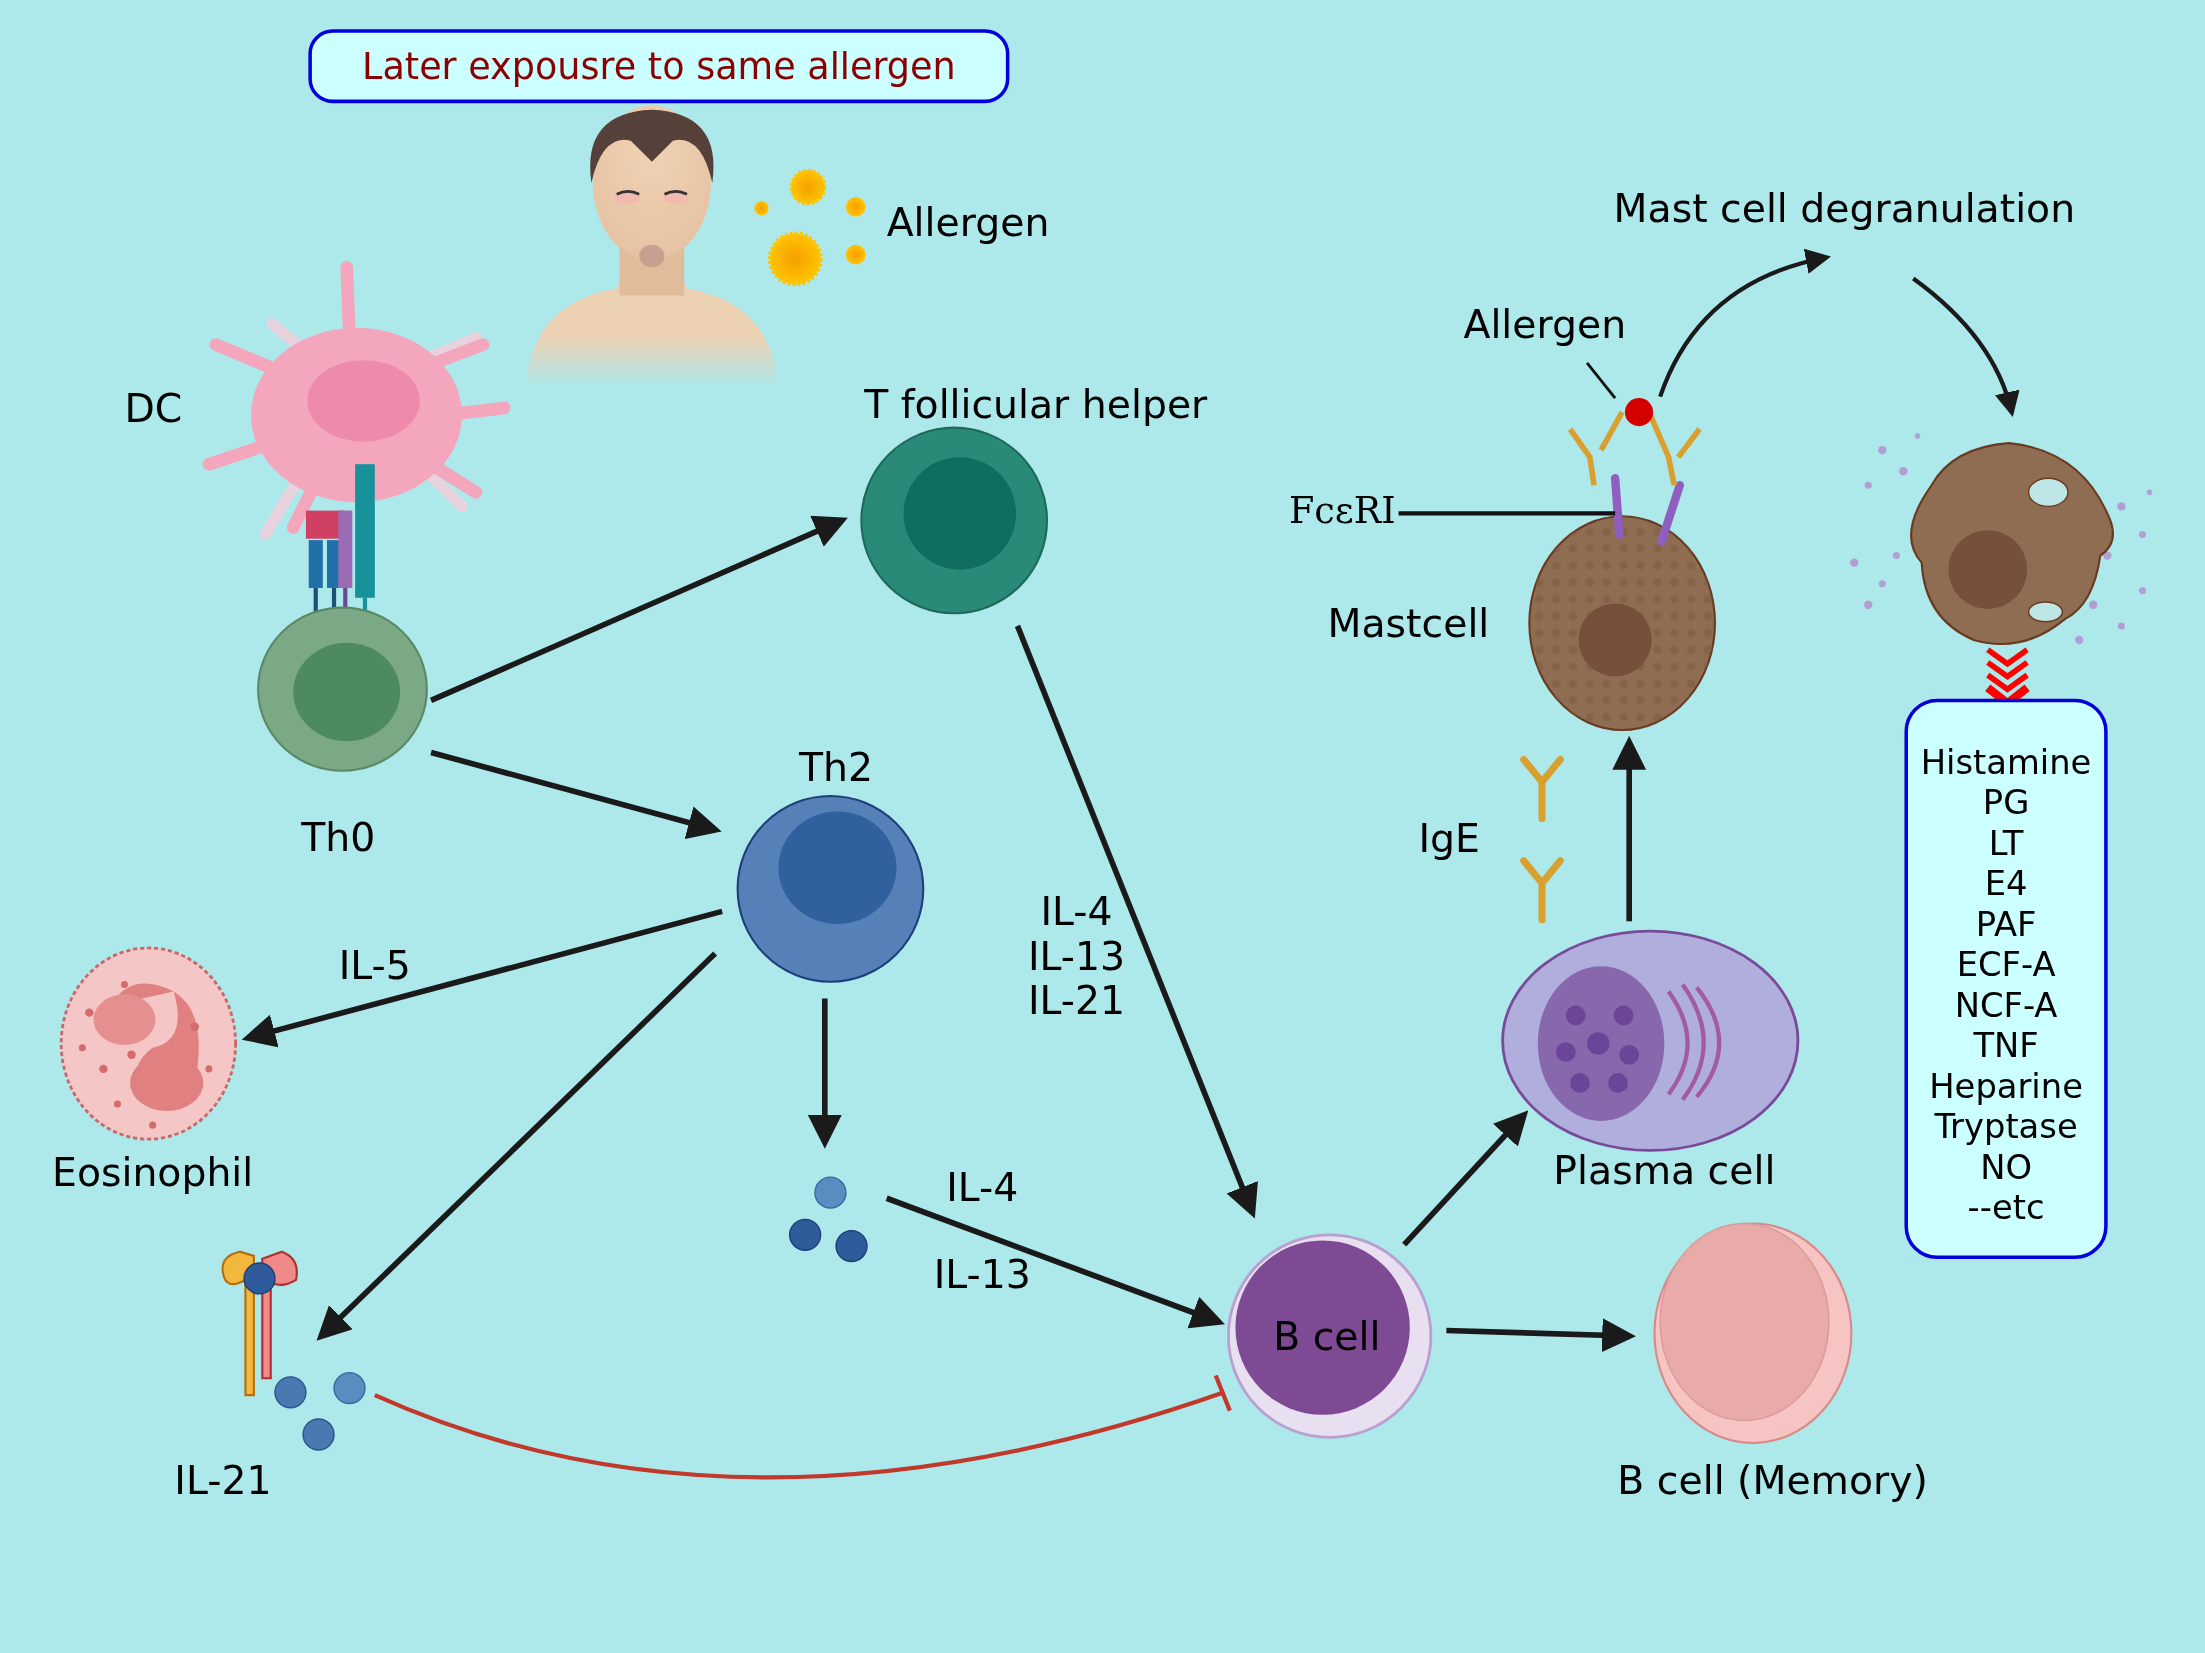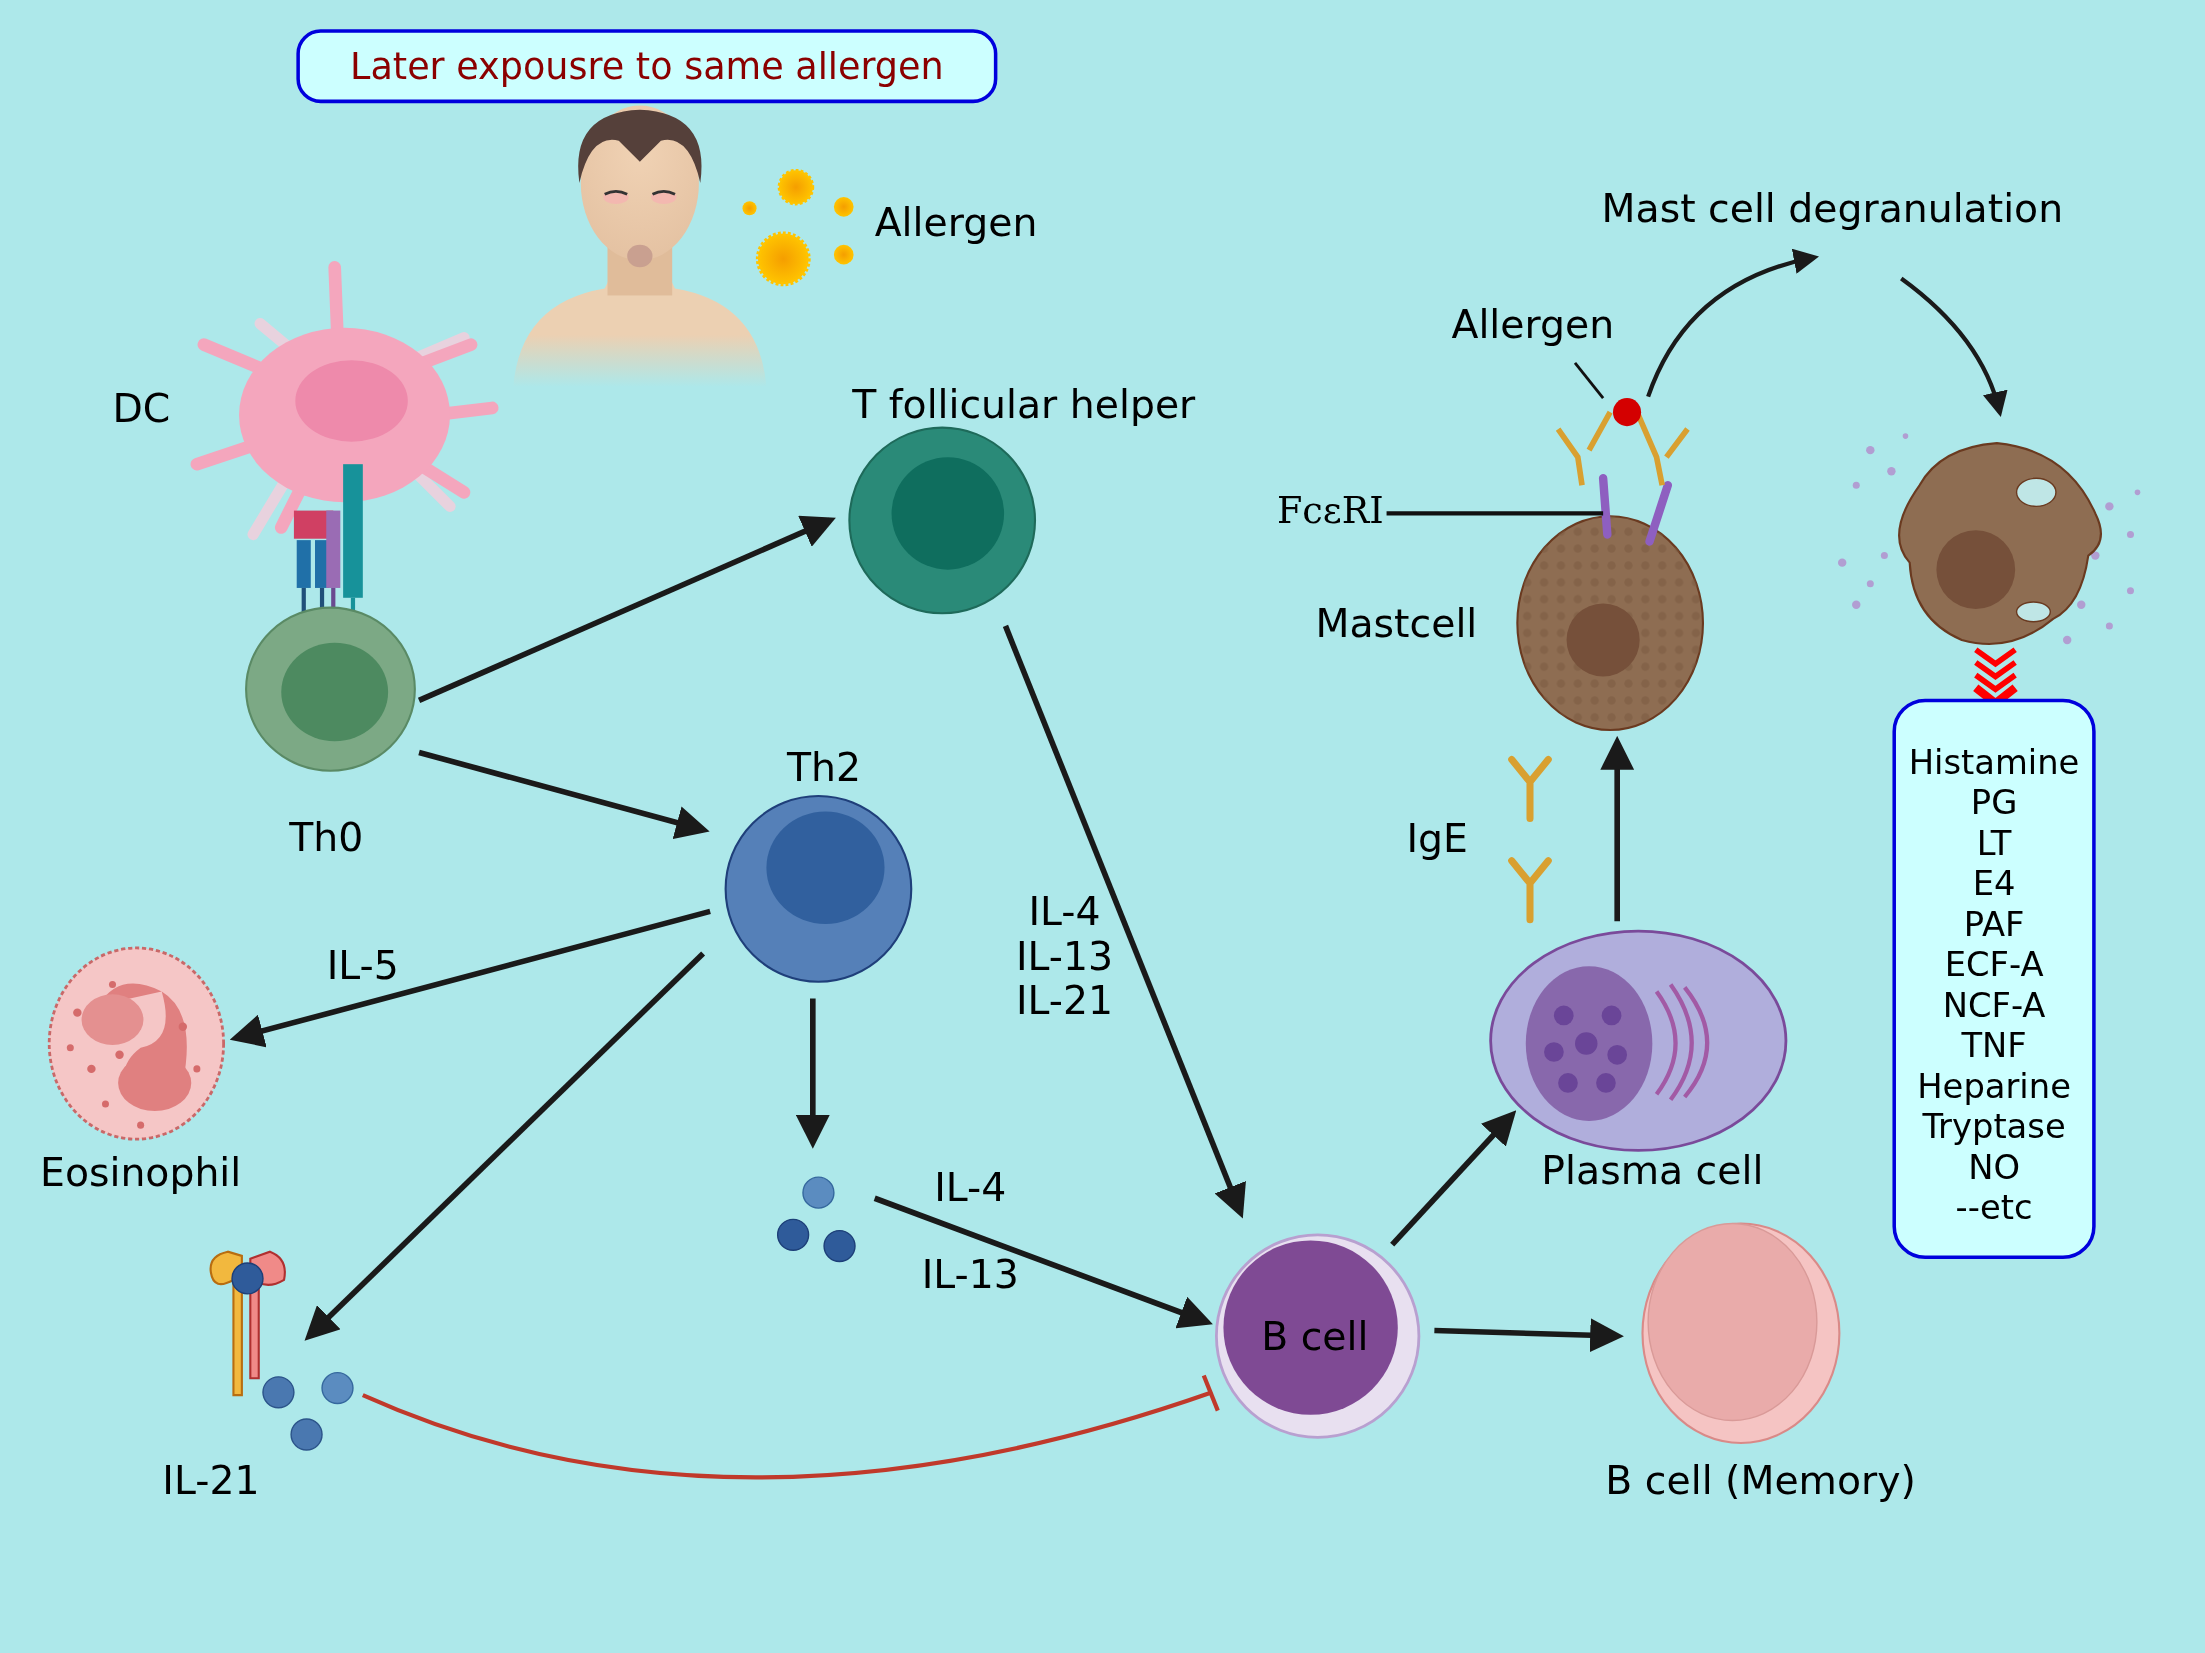--- a/index.html
+++ b/index.html
@@ -1,17 +1,17 @@
 <!DOCTYPE html>
 <html style="font-size:7px"><head>
 <meta charset="utf-8">
 <style>
   html, body { margin: 0; padding: 0; background: #ade8ea; }
   body { width: 2205px; height: 1654px; overflow: hidden; }
-  #stage { position: absolute; left: 0; top: 0; width: 1940px; height: 1654px; }
+  #stage { position: absolute; left: 12px; top: 0; width: 1940px; height: 1654px; }
   svg text { font-family: "DejaVu Sans", "Liberation Sans", sans-serif; }
   .lbl { fill: #000; font-size: 28px; }
   .lbl-sm { fill: #000; font-size: 26px; }
   .serif { font-family: "DejaVu Serif", "Liberation Serif", serif; }
   .title-text { fill: #8b0000; font-size: 26px; }
   .med { fill: #000; font-size: 24px; font-family: "DejaVu Sans", sans-serif; }
 </style>
 </head>
 <body>
 

